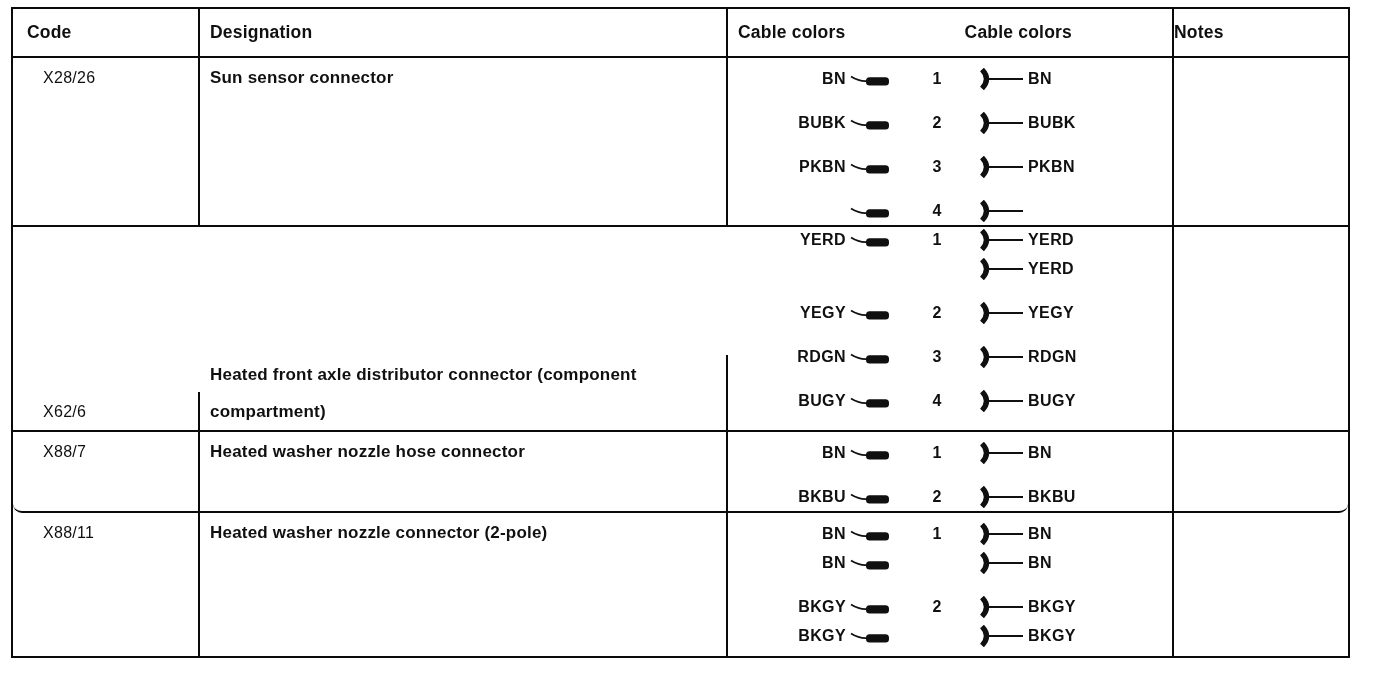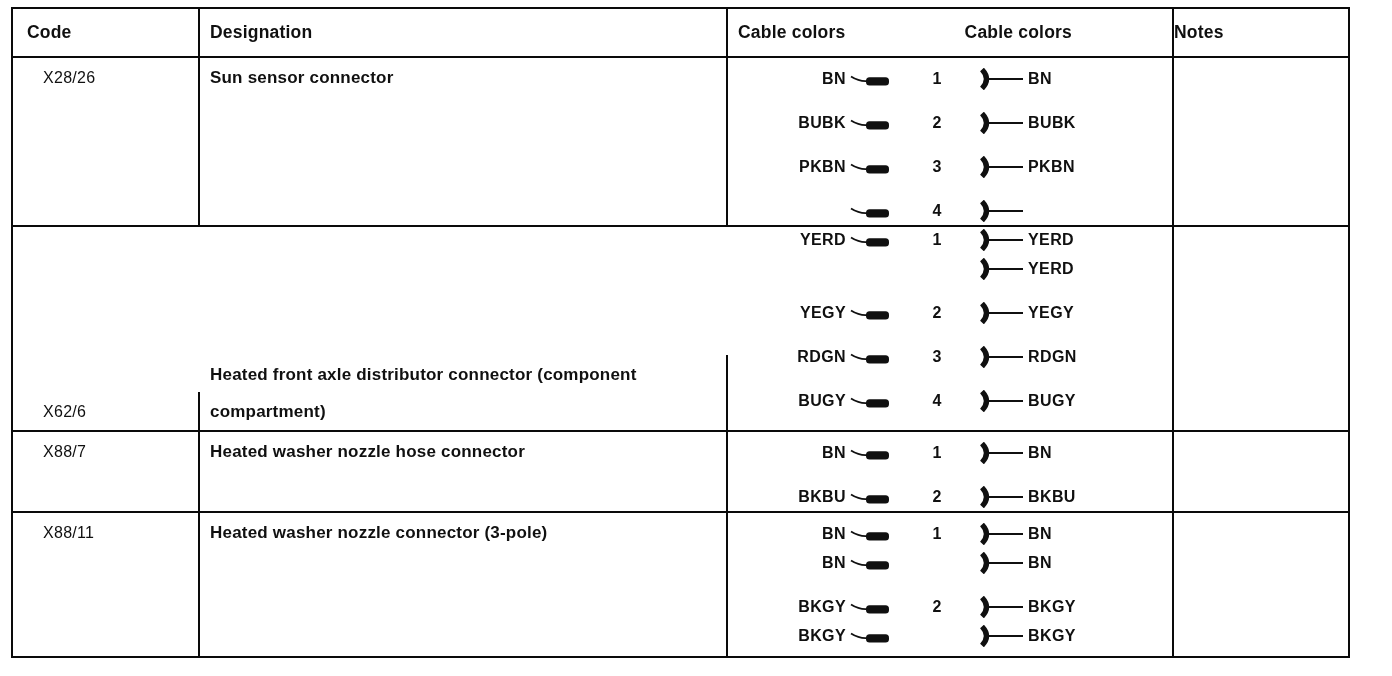--- a/index.html
+++ b/index.html
@@ -27,21 +27,21 @@
   .col-notes{flex:1;border-right:none;}
   .hrow{height:49px;align-items:center;}
   .hcell{font-weight:bold;font-size:17.5px;letter-spacing:.2px;height:100%;display:flex;align-items:center;}
   .hcell.col-code{padding-left:14px;}
   .hcell.col-desig{padding-left:10px;}
   .hcell.col-cable{padding-left:10px;}
   .hcell.col-notes{}
   .cable-header-right{margin-left:auto;margin-right:100px;}
   .row-h0{height:169px;}
   .row-h1{height:205px;align-items:flex-end;}
-  .row-h2{height:81px;}
+  .row-h2{height:81px;border-radius:9px;}
   .row-h3{height:143px;border-radius:16px;}
   .code-text{display:block;padding:1px 4px 0 12px;font-size:16px;line-height:37px;letter-spacing:.3px;margin-left:18px;}
   .desig-text{display:block;padding:1px 14px 0 10px;font-size:17px;font-weight:bold;line-height:37px;letter-spacing:.2px;}
   .pins{padding-top:6px;}
   .pin-group{margin-bottom:15px;}
   .pin-line{display:flex;align-items:center;height:29px;}
   .pin-left{width:118px;text-align:right;font-weight:bold;font-size:16px;letter-spacing:.4px;white-space:nowrap;}
   .wire-svg{margin-left:4px;flex:none;}
   .pin-num{width:26px;margin-left:32px;text-align:center;font-weight:bold;font-size:16px;}
   .socket-svg{margin-left:26px;flex:none;}
@@ -266,21 +266,21 @@
             </div>
           </div>
     <div class="cell col-notes"></div>
   </div>
 
   <div class="brow row-h3">
     <div class="cell col-code">
       <span class="code-text">X88/11</span>
     </div>
     <div class="cell col-desig">
-      <span class="desig-text">Heated washer nozzle connector (3-pole)</span>
+      <span class="desig-text">Heated washer nozzle connector (2-pole)</span>
     </div>
     <div class="cell col-cable pins">
             <div class="pin-group">
               <div class="pin-line">
                 <span class="pin-left">BN</span>
                 <svg class="wire-svg" width="42" height="18" viewBox="0 0 42 18">
   <path d="M1,6.5 Q9,11.5 17,11" fill="none" stroke="#101010" stroke-width="1.8"></path>
   <rect x="16" y="7.2" width="23" height="8.3" rx="3.5" fill="#101010"></rect>
                 </svg>
                 <span class="pin-num">1</span>

